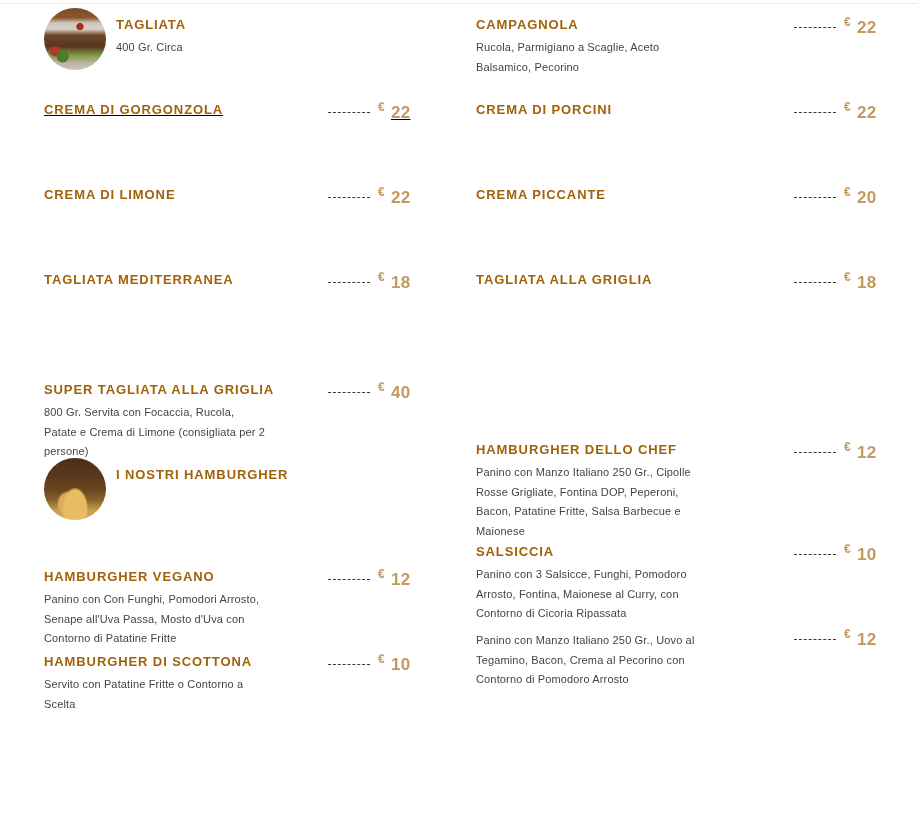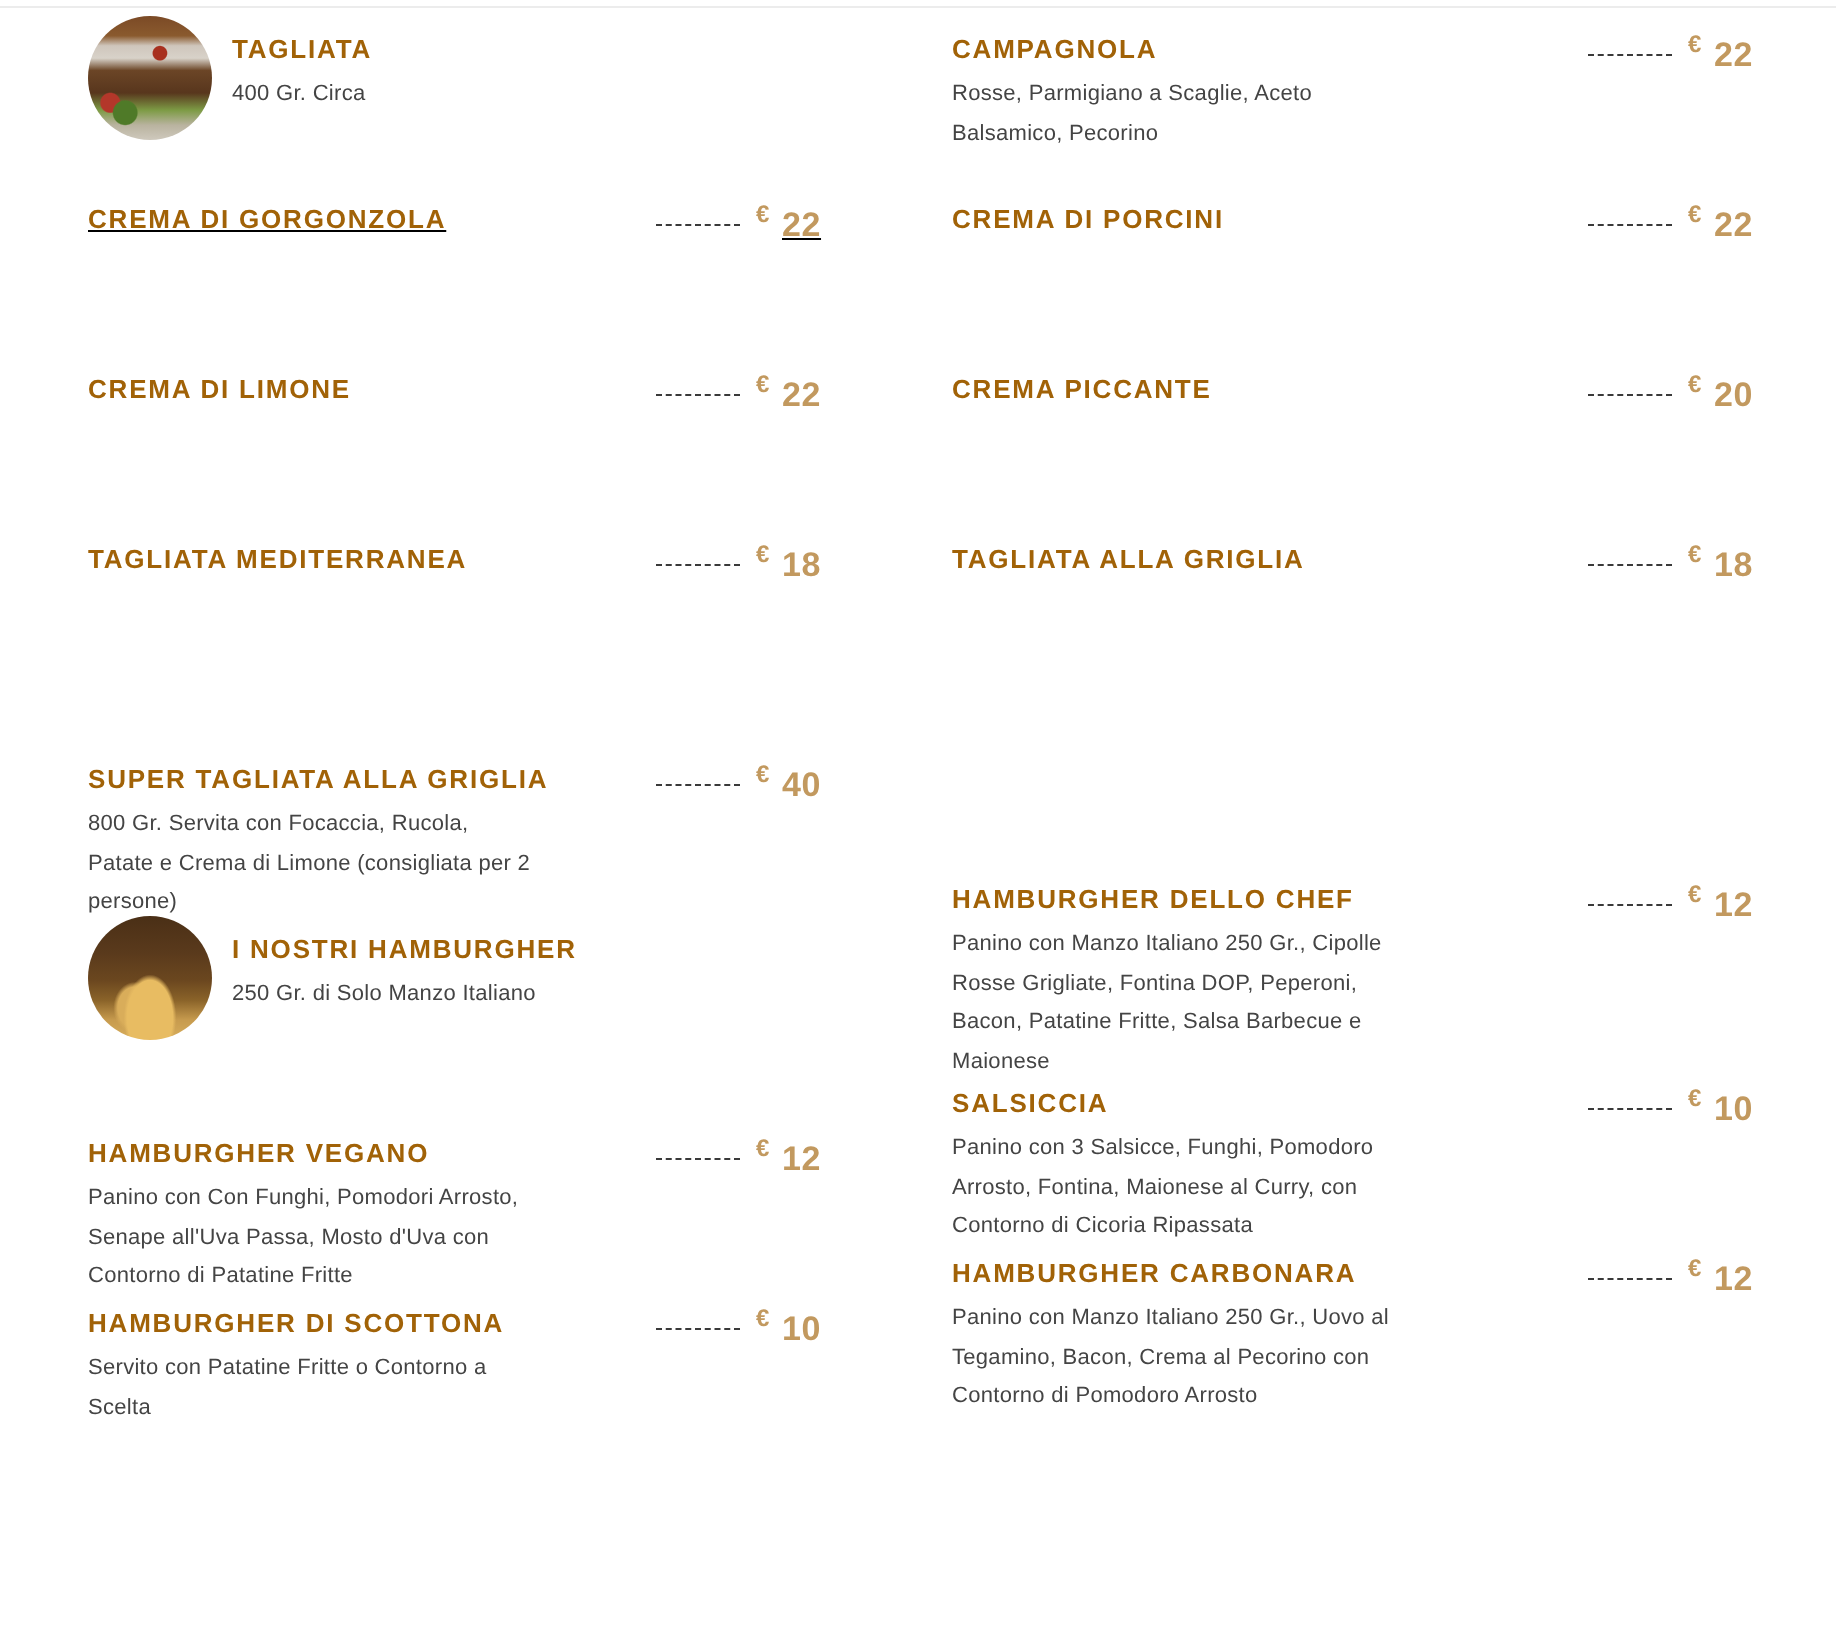--- a/index.html
+++ b/index.html
@@ -203,21 +203,20 @@
         <div class="price">
           <span class="leader"></span>
           <span class="amount"><span class="cur">€</span>40</span>
         </div>
       </div>
       <div class="row" style="min-height: 102px;">
         <div class="item-body">
           <div class="thumb burger"></div>
           <div class="item-text">
             <div class="item-title">I NOSTRI HAMBURGHER</div>
-            <div class="item-desc">250 Gr. di Solo Manzo Italiano</div>
           </div>
         </div>
         <div class="price empty"></div>
       </div>
       <div class="row" style="min-height: 85px;">
         <div class="item-body">
           <div class="item-text">
             <div class="item-title">HAMBURGHER VEGANO</div>
             <div class="item-desc">Panino con Con Funghi, Pomodori Arrosto, Senape all'Uva Passa, Mosto d'Uva con Contorno di Patatine Fritte</div>
           </div>
@@ -238,21 +237,21 @@
           <span class="leader"></span>
           <span class="amount"><span class="cur">€</span>10</span>
         </div>
       </div>
     </div>
   <div class="col col-right">
       <div class="row" style="min-height: 85px; gap: 46px;">
         <div class="item-body">
           <div class="item-text">
             <div class="item-title">CAMPAGNOLA</div>
-            <div class="item-desc">Rosse, Parmigiano a Scaglie, Aceto Balsamico, Pecorino</div>
+            <div class="item-desc">Rucola, Parmigiano a Scaglie, Aceto Balsamico, Pecorino</div>
           </div>
         </div>
         <div class="price">
           <span class="leader"></span>
           <span class="amount"><span class="cur">€</span>22</span>
         </div>
       </div>
       <div class="row" style="min-height: 85px;">
         <div class="item-body">
           <div class="item-text">
@@ -314,21 +313,20 @@
           </div>
         </div>
         <div class="price">
           <span class="leader"></span>
           <span class="amount"><span class="cur">€</span>10</span>
         </div>
       </div>
       <div class="row" style="min-height: 85px;">
         <div class="item-body">
           <div class="item-text">
-            <div class="item-title">HAMBURGHER CARBONARA</div>
             <div class="item-desc">Panino con Manzo Italiano 250 Gr., Uovo al Tegamino, Bacon, Crema al Pecorino con Contorno di Pomodoro Arrosto</div>
           </div>
         </div>
         <div class="price">
           <span class="leader"></span>
           <span class="amount"><span class="cur">€</span>12</span>
         </div>
       </div>
     </div>
 </div>

